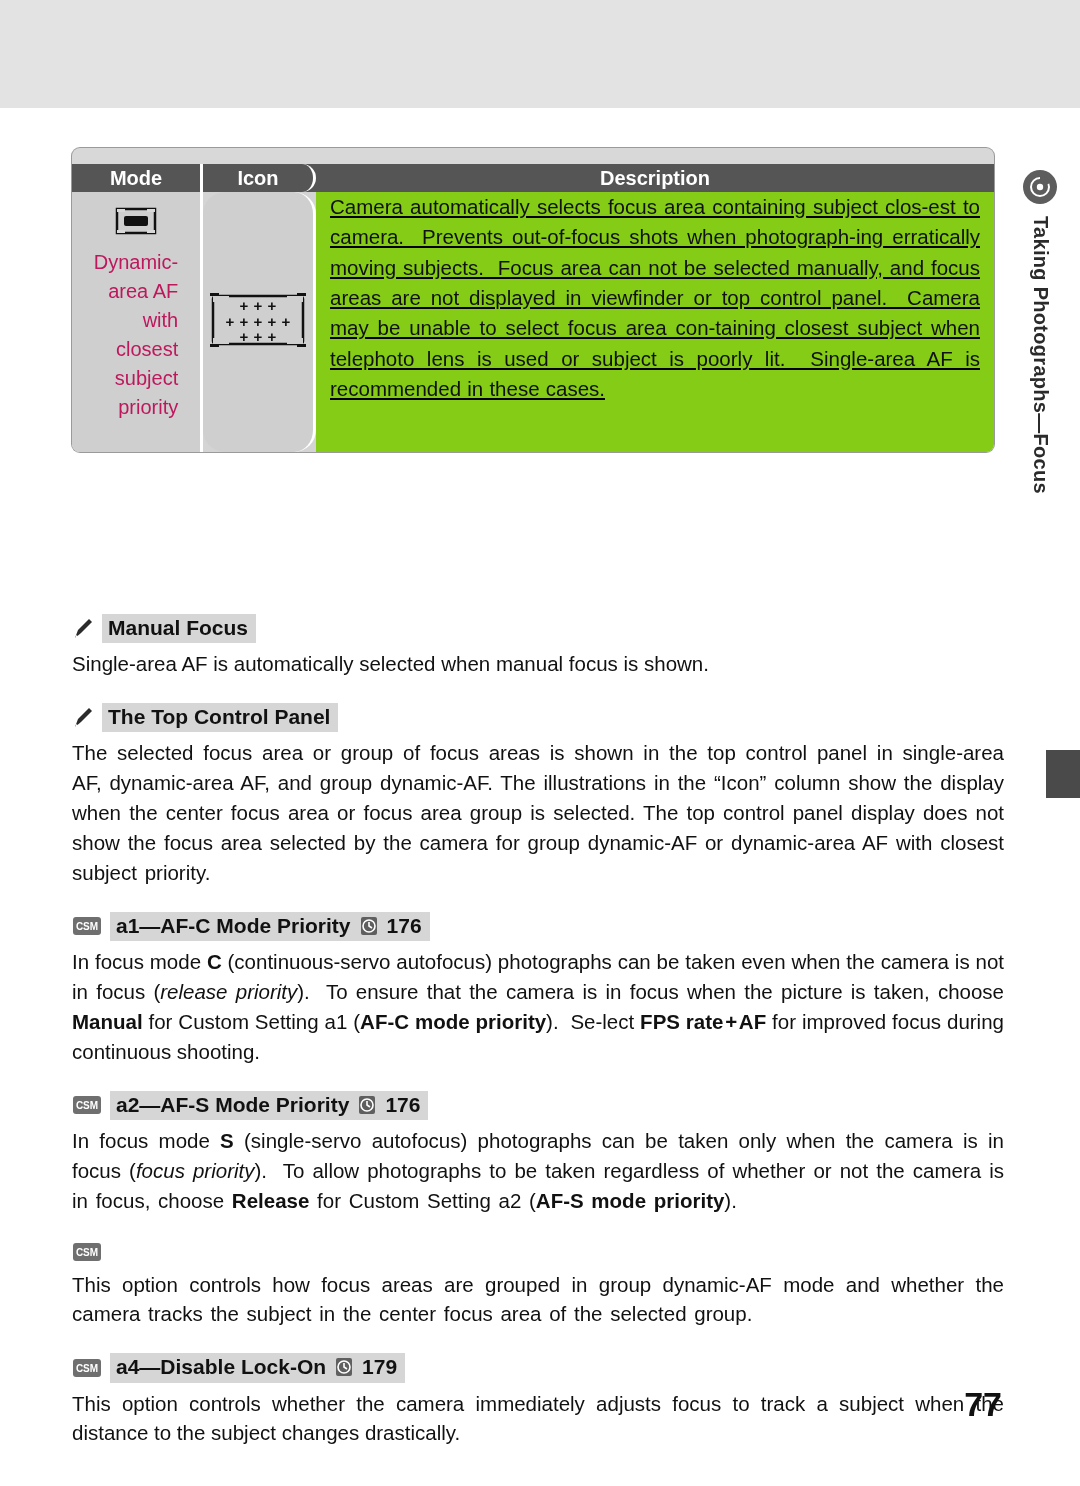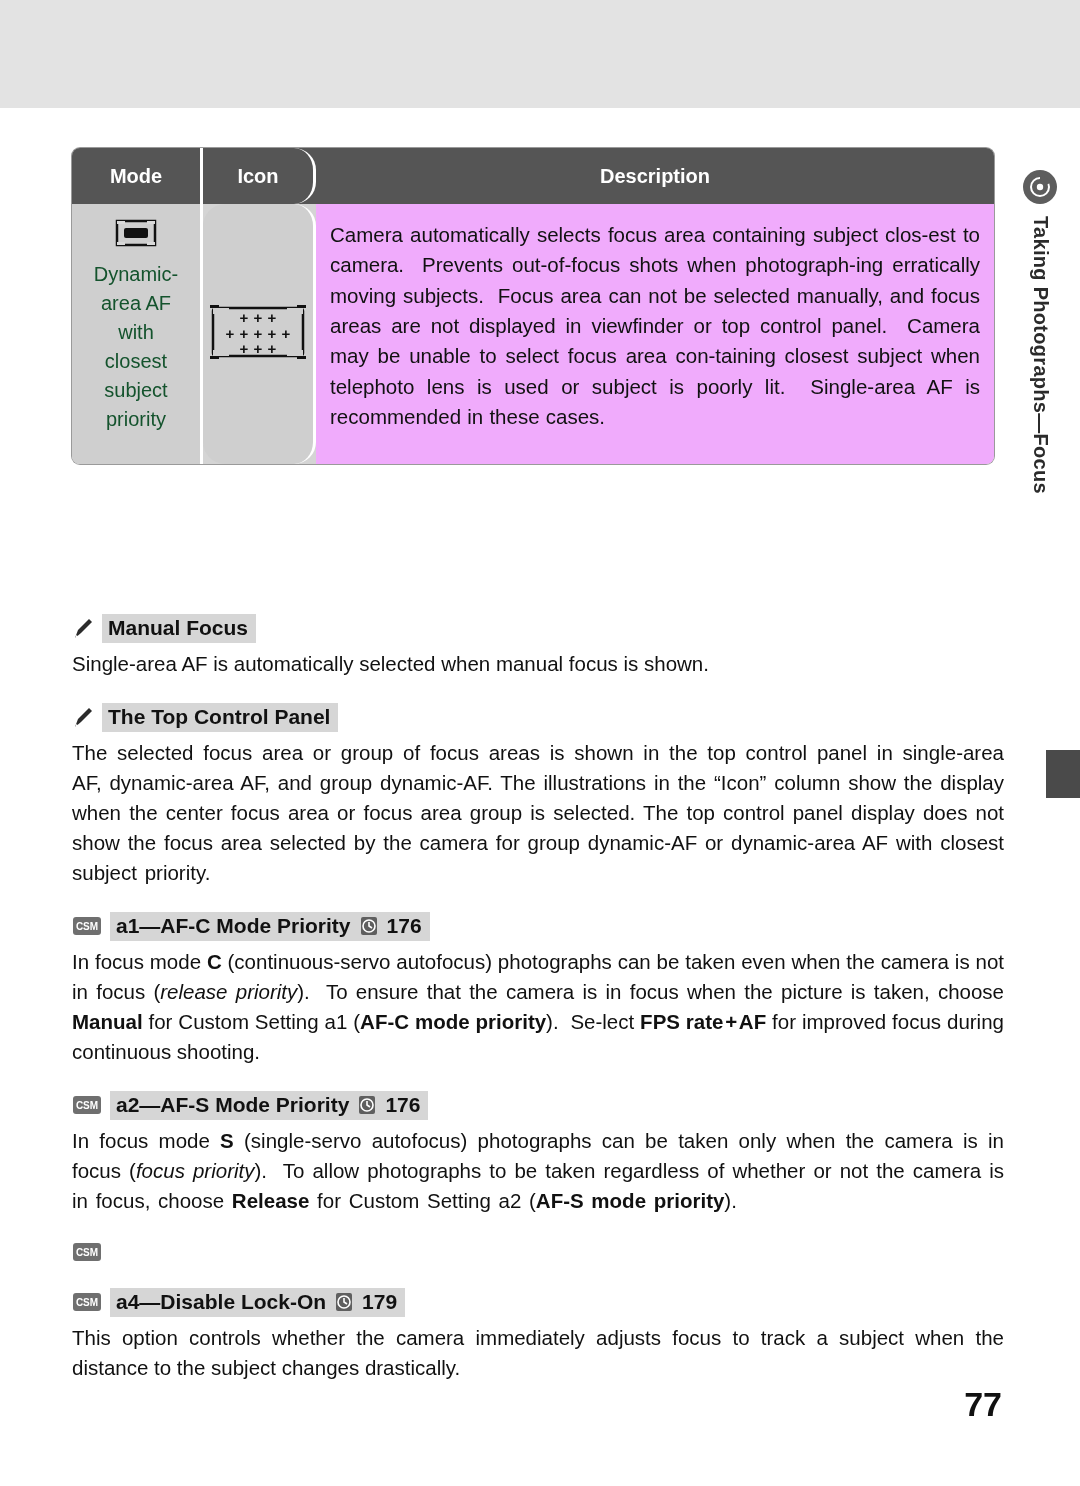--- a/index.html
+++ b/index.html
@@ -77,22 +77,23 @@
     top: 148px;
     width: 922px;
     border-radius: 8px;
     overflow: hidden;
     box-shadow: 0 0 0 1px #9a9a9a;
     background: #d8d8d8;
   }
   .t-head {
     display: flex;
     background: #555555;
-    height: 56px;
+    height: 28px;
     align-items: stretch;
+    margin-top: 16px;
   }
   .t-head .cell {
     display: flex;
     align-items: center;
     justify-content: center;
     color: #ffffff;
     font-weight: bold;
     font-size: 20px;
   }
   .c-mode { width: 128px; }
@@ -120,28 +121,29 @@
     padding-top: 8px;
   }
   .t-body .c-icon {
     background: #cfcfcf;
     border-right: 3px solid #ffffff;
     display: flex;
     align-items: center;
     justify-content: center;
   }
   .t-body .c-desc {
-    background: #f0abfc;
-    padding: 16px 14px 10px 14px;
+    background: #84cc16;
+    padding: 0 14px 10px 14px;
+    text-decoration: underline;
   }
   .mode-label {
     font-size: 20px;
-    color: #14532d;
+    color: #be185d;
     line-height: 1.45;
-    text-align: center;
+    text-align: right;
   }
   .desc-text {
     font-size: 20.5px;
     line-height: 1.48;
     color: #111;
     text-align: justify;
     text-align-last: left;
     word-spacing: 0.5px;
   }
 
@@ -345,20 +347,21 @@
 
     <div class="sec">
       <div class="sec-head">
         <span>
           <svg class="csm-icon" viewBox="0 0 30 24">
             <rect x="1" y="3" width="28" height="18" rx="3" fill="#6f6f6f"></rect>
             <text x="15" y="16" fill="#ffffff" font-family="Liberation Sans, sans-serif" font-size="10" font-weight="bold" text-anchor="middle">CSM</text>
           </svg>
         </span>
       </div>
+      <p class="para loose">This option controls how focus areas are grouped in group dynamic-AF mode and whether the camera tracks the subject in the center focus area of the selected group.</p>
     </div>
 
     <div class="sec">
       <div class="sec-head">
         <span>
           <svg class="csm-icon" viewBox="0 0 30 24">
             <rect x="1" y="3" width="28" height="18" rx="3" fill="#6f6f6f"></rect>
             <text x="15" y="16" fill="#ffffff" font-family="Liberation Sans, sans-serif" font-size="10" font-weight="bold" text-anchor="middle">CSM</text>
           </svg>
         </span>

